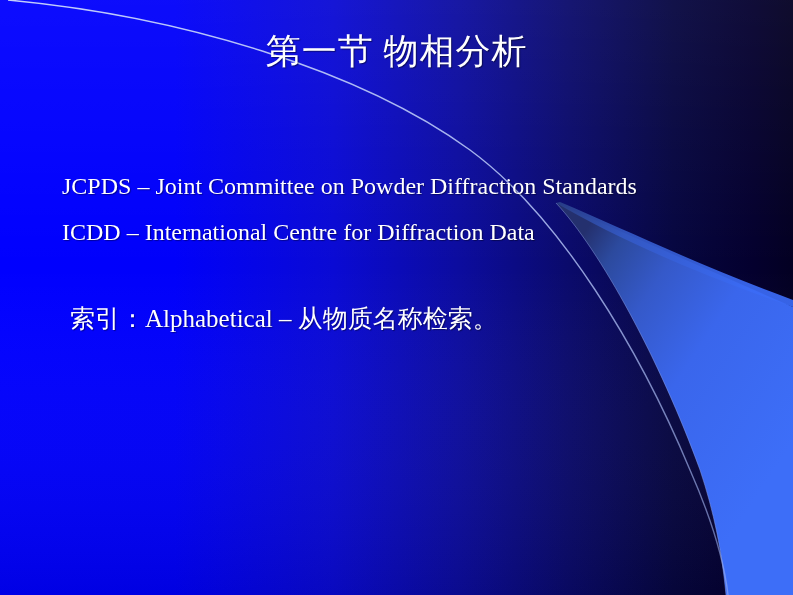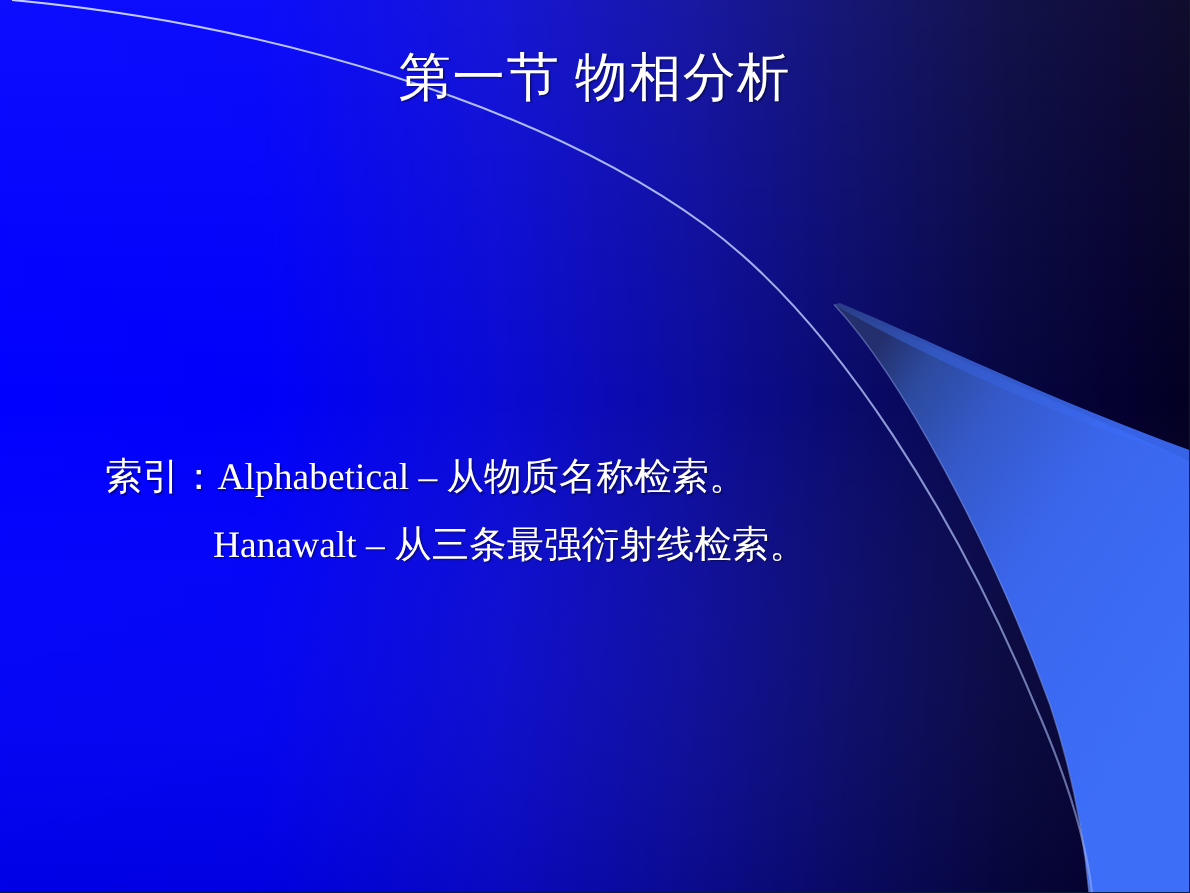--- a/index.html
+++ b/index.html
@@ -6,21 +6,21 @@
     margin: 0;
     padding: 0;
     background: #000;
   }
   #slide {
     position: relative;
     width: 793px;
     height: 595px;
     overflow: hidden;
     font-family: "Liberation Serif", "DejaVu Serif", serif;
-    background: #0c4a6e;
+    background: #a16207;
   }
   #bg-svg {
     position: absolute;
     left: 0;
     top: 0;
     width: 793px;
     height: 595px;
     display: block;
   }
   #content {
@@ -137,20 +137,23 @@
 
     <path fill="none" stroke="#93a6e8" stroke-width="1" opacity="0.45" d="M 556 203
              C 600 250, 660 360, 700 470
              C 714 512, 722 552, 726 595"></path>
   </svg>
 
   <div id="content">
 
     <div class="slide-title">第一节 物相分析</div>
 
+    <div class="body-block">
+      <div class="body-line">JCPDS – Joint Committee on Powder Diffraction Standards</div>
+      <div class="body-line">ICDD – International Centre for Diffraction Data</div>
+    </div>
 
     <div class="index-block">
       <div class="index-line">索引：Alphabetical – 从物质名称检索。</div>
-      <div class="index-line indented">Hanawalt – 从三条最强衍射线检索。</div>
     </div>
 
   </div>
 </div>
 
 </body></html>

